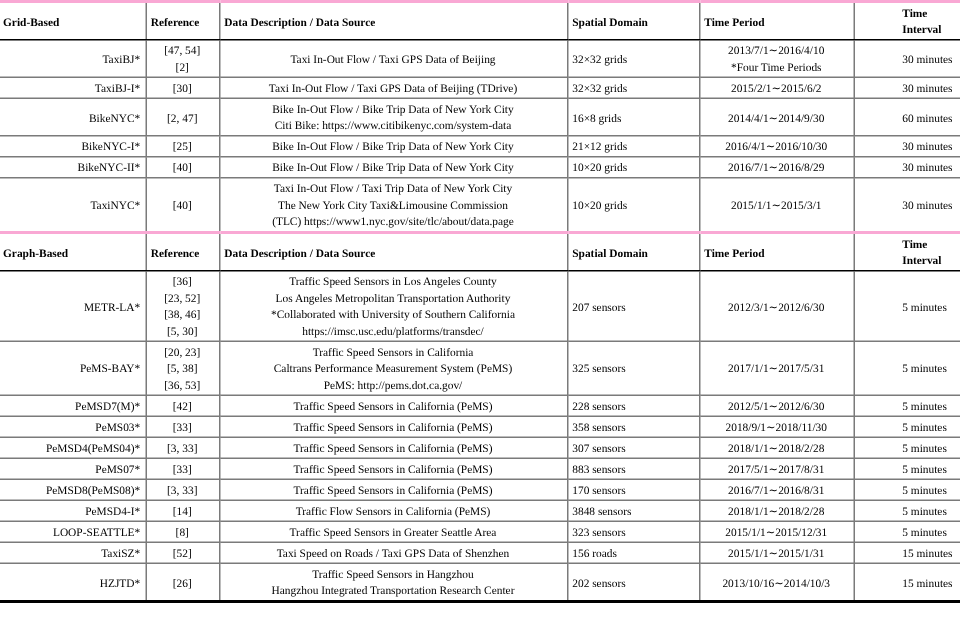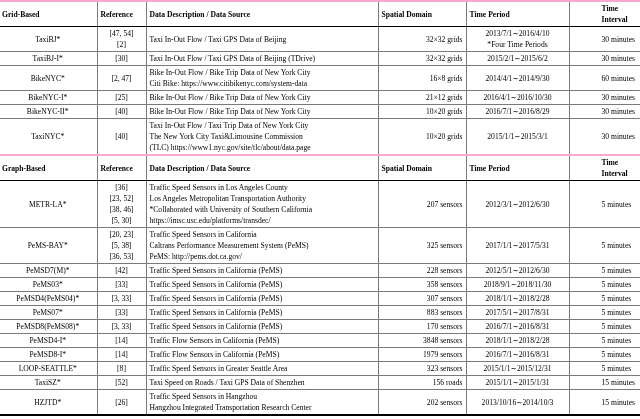--- a/index.html
+++ b/index.html
@@ -30,25 +30,25 @@
     overflow: hidden;
   }
   td:first-child { border-left: 0; padding-left: 2px; }
   td:last-child  { border-right: 0; padding-left: 32px; }
   tr.section-header td {
     font-weight: bold;
     border-top: 2px solid #f9a8d4;
     border-bottom: 1.2px solid #000;
     text-align: left;
   }
-  .c-name   { text-align: center; }
+  .c-name   { text-align: right; }
   .c-ref    { text-align: center; margin-left: 48px; }
-  .c-desc   { text-align: left; }
+  .c-desc   { text-align: center; }
   .c-desc div { white-space: nowrap; }
-  .c-spatial  { text-align: right; }
+  .c-spatial  { text-align: left; }
   .c-period   { text-align: center; margin-top: 36px; }
   .c-interval { text-align: left; }
 </style>
 </head>
 <body>
 
 <table class="datasets">
   <colgroup>
     <col style="width:97px">
     <col style="width:49px">
@@ -279,34 +279,20 @@
         <td class="c-desc">
           <div>Traffic Flow Sensors in California (PeMS)</div>
         </td>
         <td class="c-spatial">3848 sensors</td>
         <td class="c-period">
           <div>2018/1/1∼2018/2/28</div>
         </td>
         <td class="c-interval">5 minutes</td>
       </tr>
       <tr>
-        <td class="c-name">PeMSD8-I*</td>
-        <td class="c-ref">
-          <div>[14]</div>
-        </td>
-        <td class="c-desc">
-          <div>Traffic Flow Sensors in California (PeMS)</div>
-        </td>
-        <td class="c-spatial">1979 sensors</td>
-        <td class="c-period">
-          <div>2016/7/1∼2016/8/31</div>
-        </td>
-        <td class="c-interval">5 minutes</td>
-      </tr>
-      <tr>
         <td class="c-name">LOOP-SEATTLE*</td>
         <td class="c-ref">
           <div>[8]</div>
         </td>
         <td class="c-desc">
           <div>Traffic Speed Sensors in Greater Seattle Area</div>
         </td>
         <td class="c-spatial">323 sensors</td>
         <td class="c-period">
           <div>2015/1/1∼2015/12/31</div>

